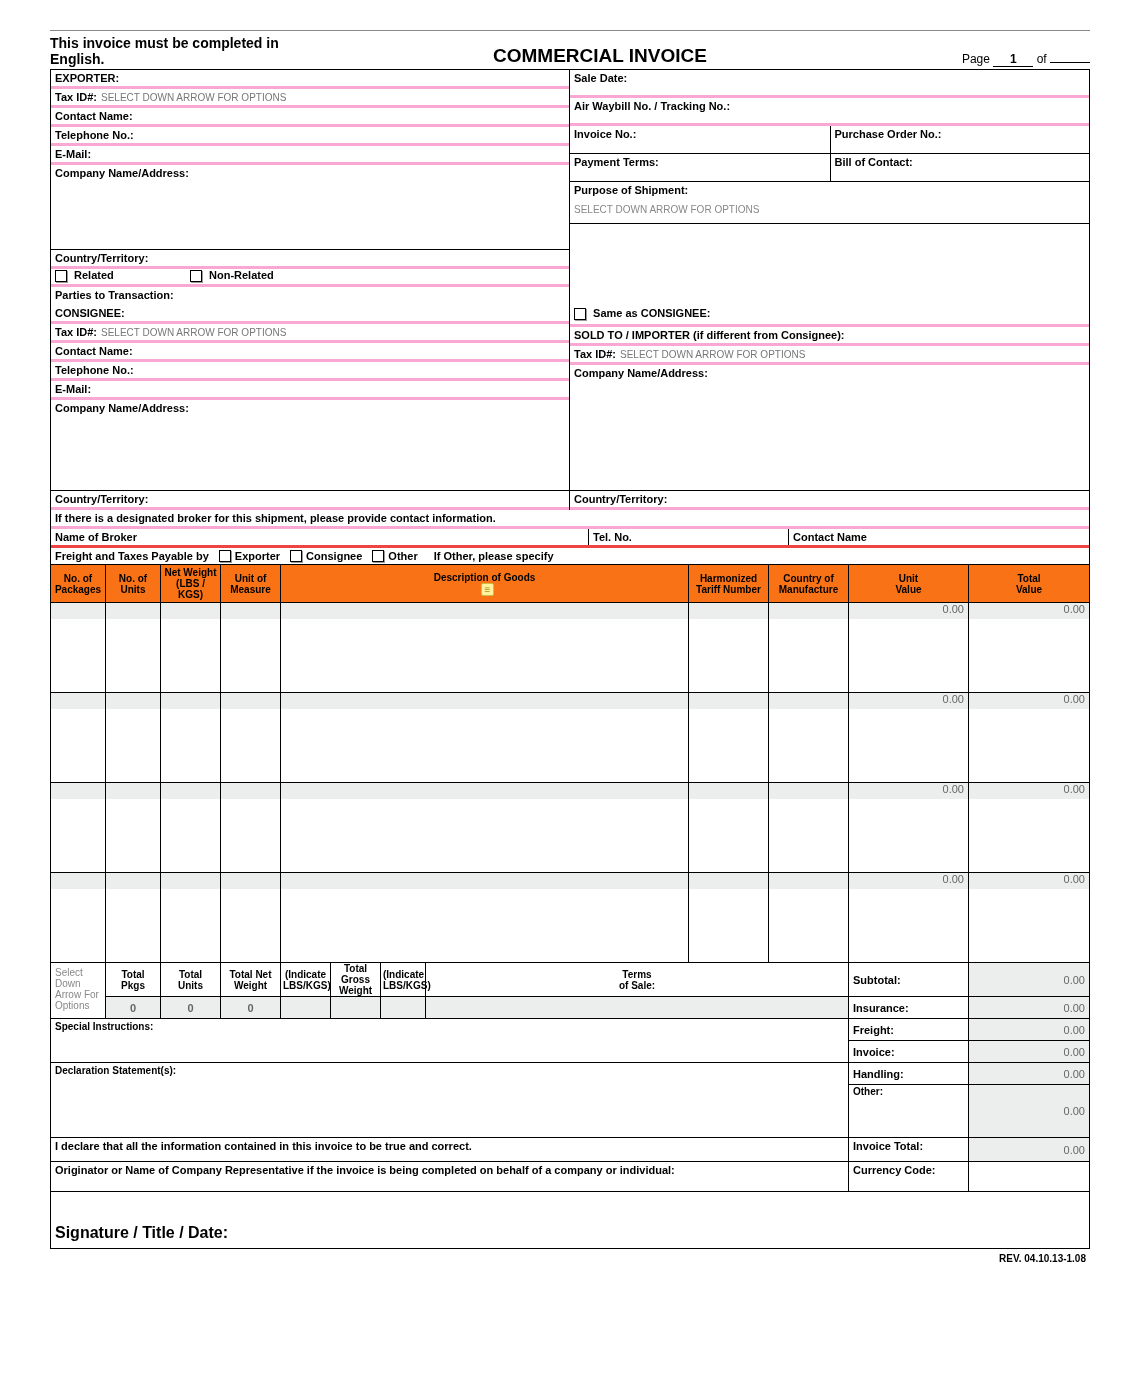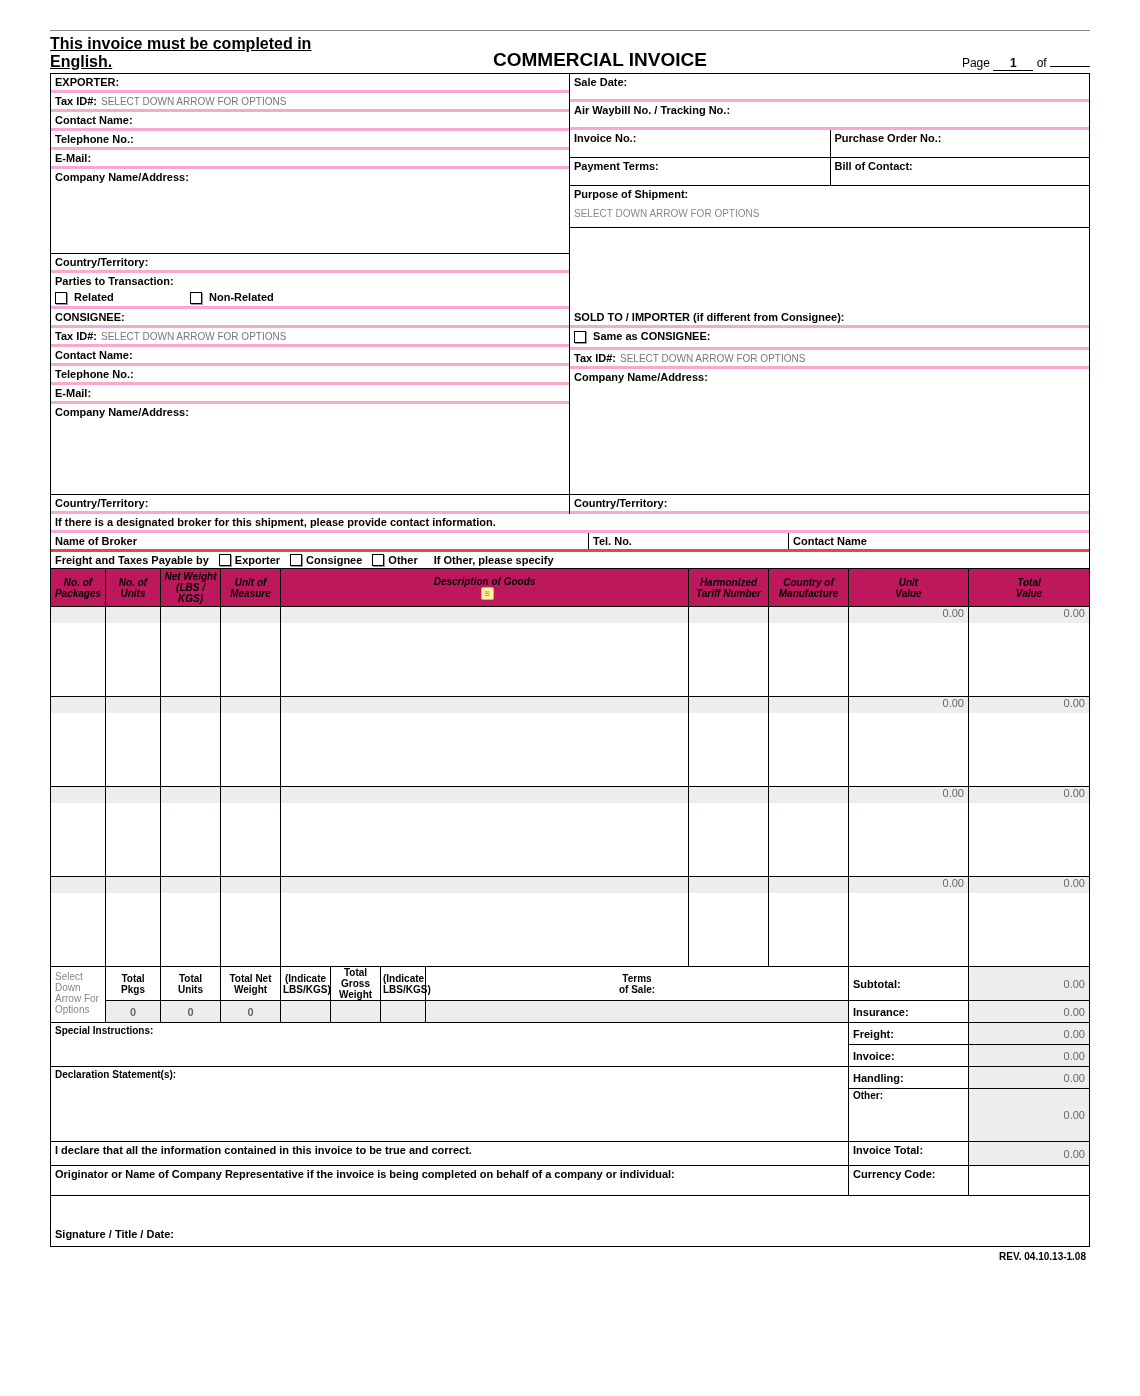--- a/index.html
+++ b/index.html
@@ -25,23 +25,22 @@
     justify-content: space-between;
     margin-bottom: 2px;
   }
   .title {
     font-size: 19px;
     font-weight: bold;
     text-align: center;
     flex: 1;
   }
   .english-note {
-    font-size: 16px;
+    font-size: 14px;
     font-weight: bold;
-    text-decoration: underline;
     width: 280px;
   }
   .page-num {
     width: 220px;
     text-align: right;
     font-size: 12px;
   }
   .page-num .uline {
     display: inline-block;
     border-bottom: 1px solid #000;
@@ -116,22 +115,21 @@
     border-bottom:1px solid #000;
     padding:2px 4px;
     font-weight:bold;
     font-size:11px;
   }
   
   .items-head {
     display:grid;
     grid-template-columns: 55px 55px 60px 60px 1fr 80px 80px 120px 120px;
     border-bottom:1px solid #000;
-    background:#be185d;
-    font-style:italic;
+    background:#f97316;
   }
   .items-head > div {
     border-right:1px solid #000;
     text-align:center;
     font-weight:bold;
     font-size:10px;
     padding:2px 2px;
     display:flex; flex-direction:column; justify-content:center;
   }
   .items-head > div:last-child { border-right:none; }
@@ -256,21 +254,21 @@
     color:#666;
     font-weight:normal;
     background:#eceded;
     display:flex; align-items:center; justify-content:flex-end;
   }
   .bottom .empty-c { background:#fff; }
   .sig-block {
     border-top:none;
     padding:32px 4px 6px;
     font-weight:bold;
-    font-size:11px;
+    font-size:16px;
   }
   .rev {
     text-align:right;
     font-size:10px;
     font-weight:bold;
     margin-top:4px;
     padding-right:4px;
   }
 </style>
 </head>
@@ -298,29 +296,29 @@
           <span>Tax ID#:</span><span class="fld">SELECT DOWN ARROW FOR OPTIONS</span>
         </div>
         <div class="cell">Contact Name:</div>
         <div class="cell">Telephone No.:</div>
         <div class="cell">E-Mail:</div>
         <div class="addr-block">
           <div>Company Name/Address:</div>
           <div class="addr-space"></div>
         </div>
         <div class="cell">Country/Territory:</div>
-        <div class="cell" style="border-bottom:none; padding-bottom:0;">
-          <span>Parties to Transaction:</span>
-        </div>
         <div class="cell" style="padding-top:0;">
           <span class="cbox left"></span>
           <span>Related</span>
           <span style="display:inline-block; width:60px;"></span>
           <span class="cbox"></span>
           <span>Non-Related</span>
+        </div>
+        <div class="cell" style="border-bottom:none; padding-bottom:0;">
+          <span>Parties to Transaction:</span>
         </div>
       </div>
       <div class="right-panel">
         <div class="cell" style="min-height:28px;">Sale Date:</div>
         <div class="cell" style="min-height:28px;">Air Waybill No. / Tracking No.:</div>
         <div class="right-sub" style="border-bottom:1px solid #000; min-height:28px;">
           <div>Invoice No.:</div>
           <div>Purchase Order No.:</div>
         </div>
         <div class="right-sub" style="border-bottom:1px solid #000; min-height:28px;">
@@ -342,25 +340,25 @@
         <div class="cell">Contact Name:</div>
         <div class="cell">Telephone No.:</div>
         <div class="cell">E-Mail:</div>
         <div class="addr-block">
           <div>Company Name/Address:</div>
           <div style="height:74px;"></div>
         </div>
         <div class="cell">Country/Territory:</div>
       </div>
       <div class="stack">
-        <div class="cell">SOLD TO / IMPORTER (if different from Consignee):</div>
         <div class="cell" style="min-height:22px;">
           <span class="cbox left"></span>
           <span>Same as CONSIGNEE:</span>
         </div>
+        <div class="cell">SOLD TO / IMPORTER (if different from Consignee):</div>
         <div class="cell">
           <span>Tax ID#:</span><span class="fld">SELECT DOWN ARROW FOR OPTIONS</span>
         </div>
         <div class="addr-block" style="flex:1;">
           <div>Company Name/Address:</div>
         </div>
         <div class="cell">Country/Territory:</div>
       </div>
     </div>
 

